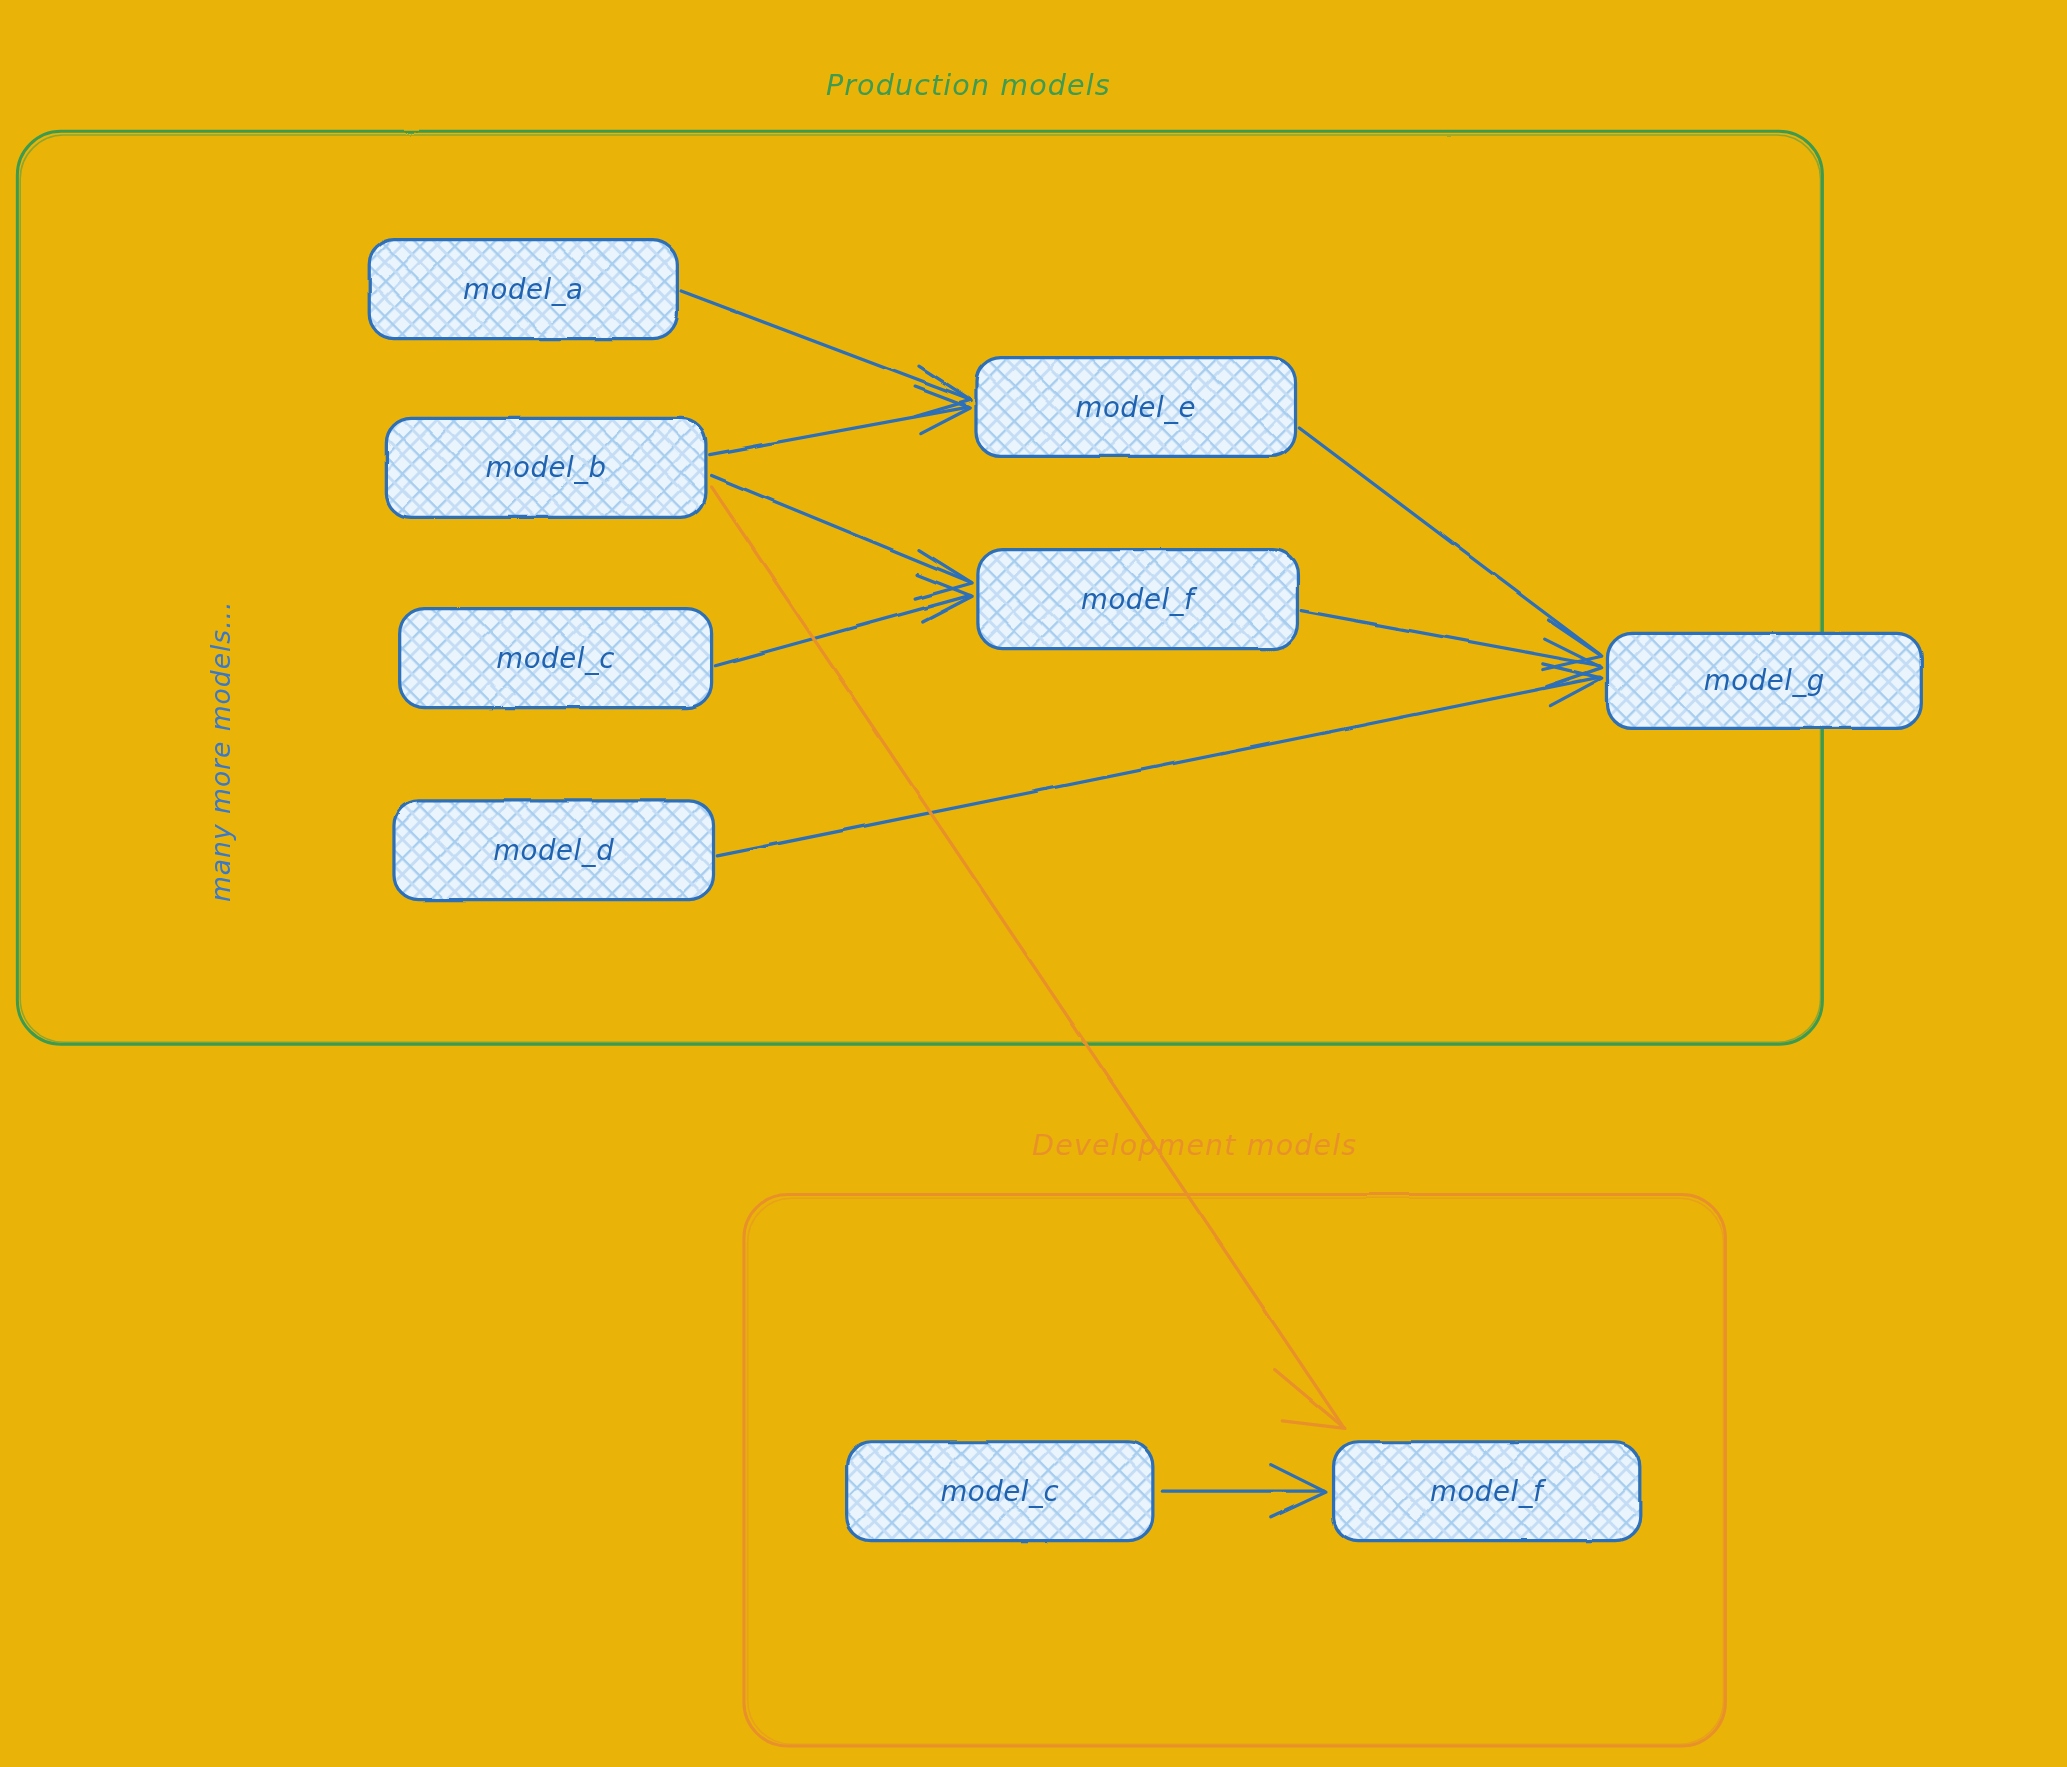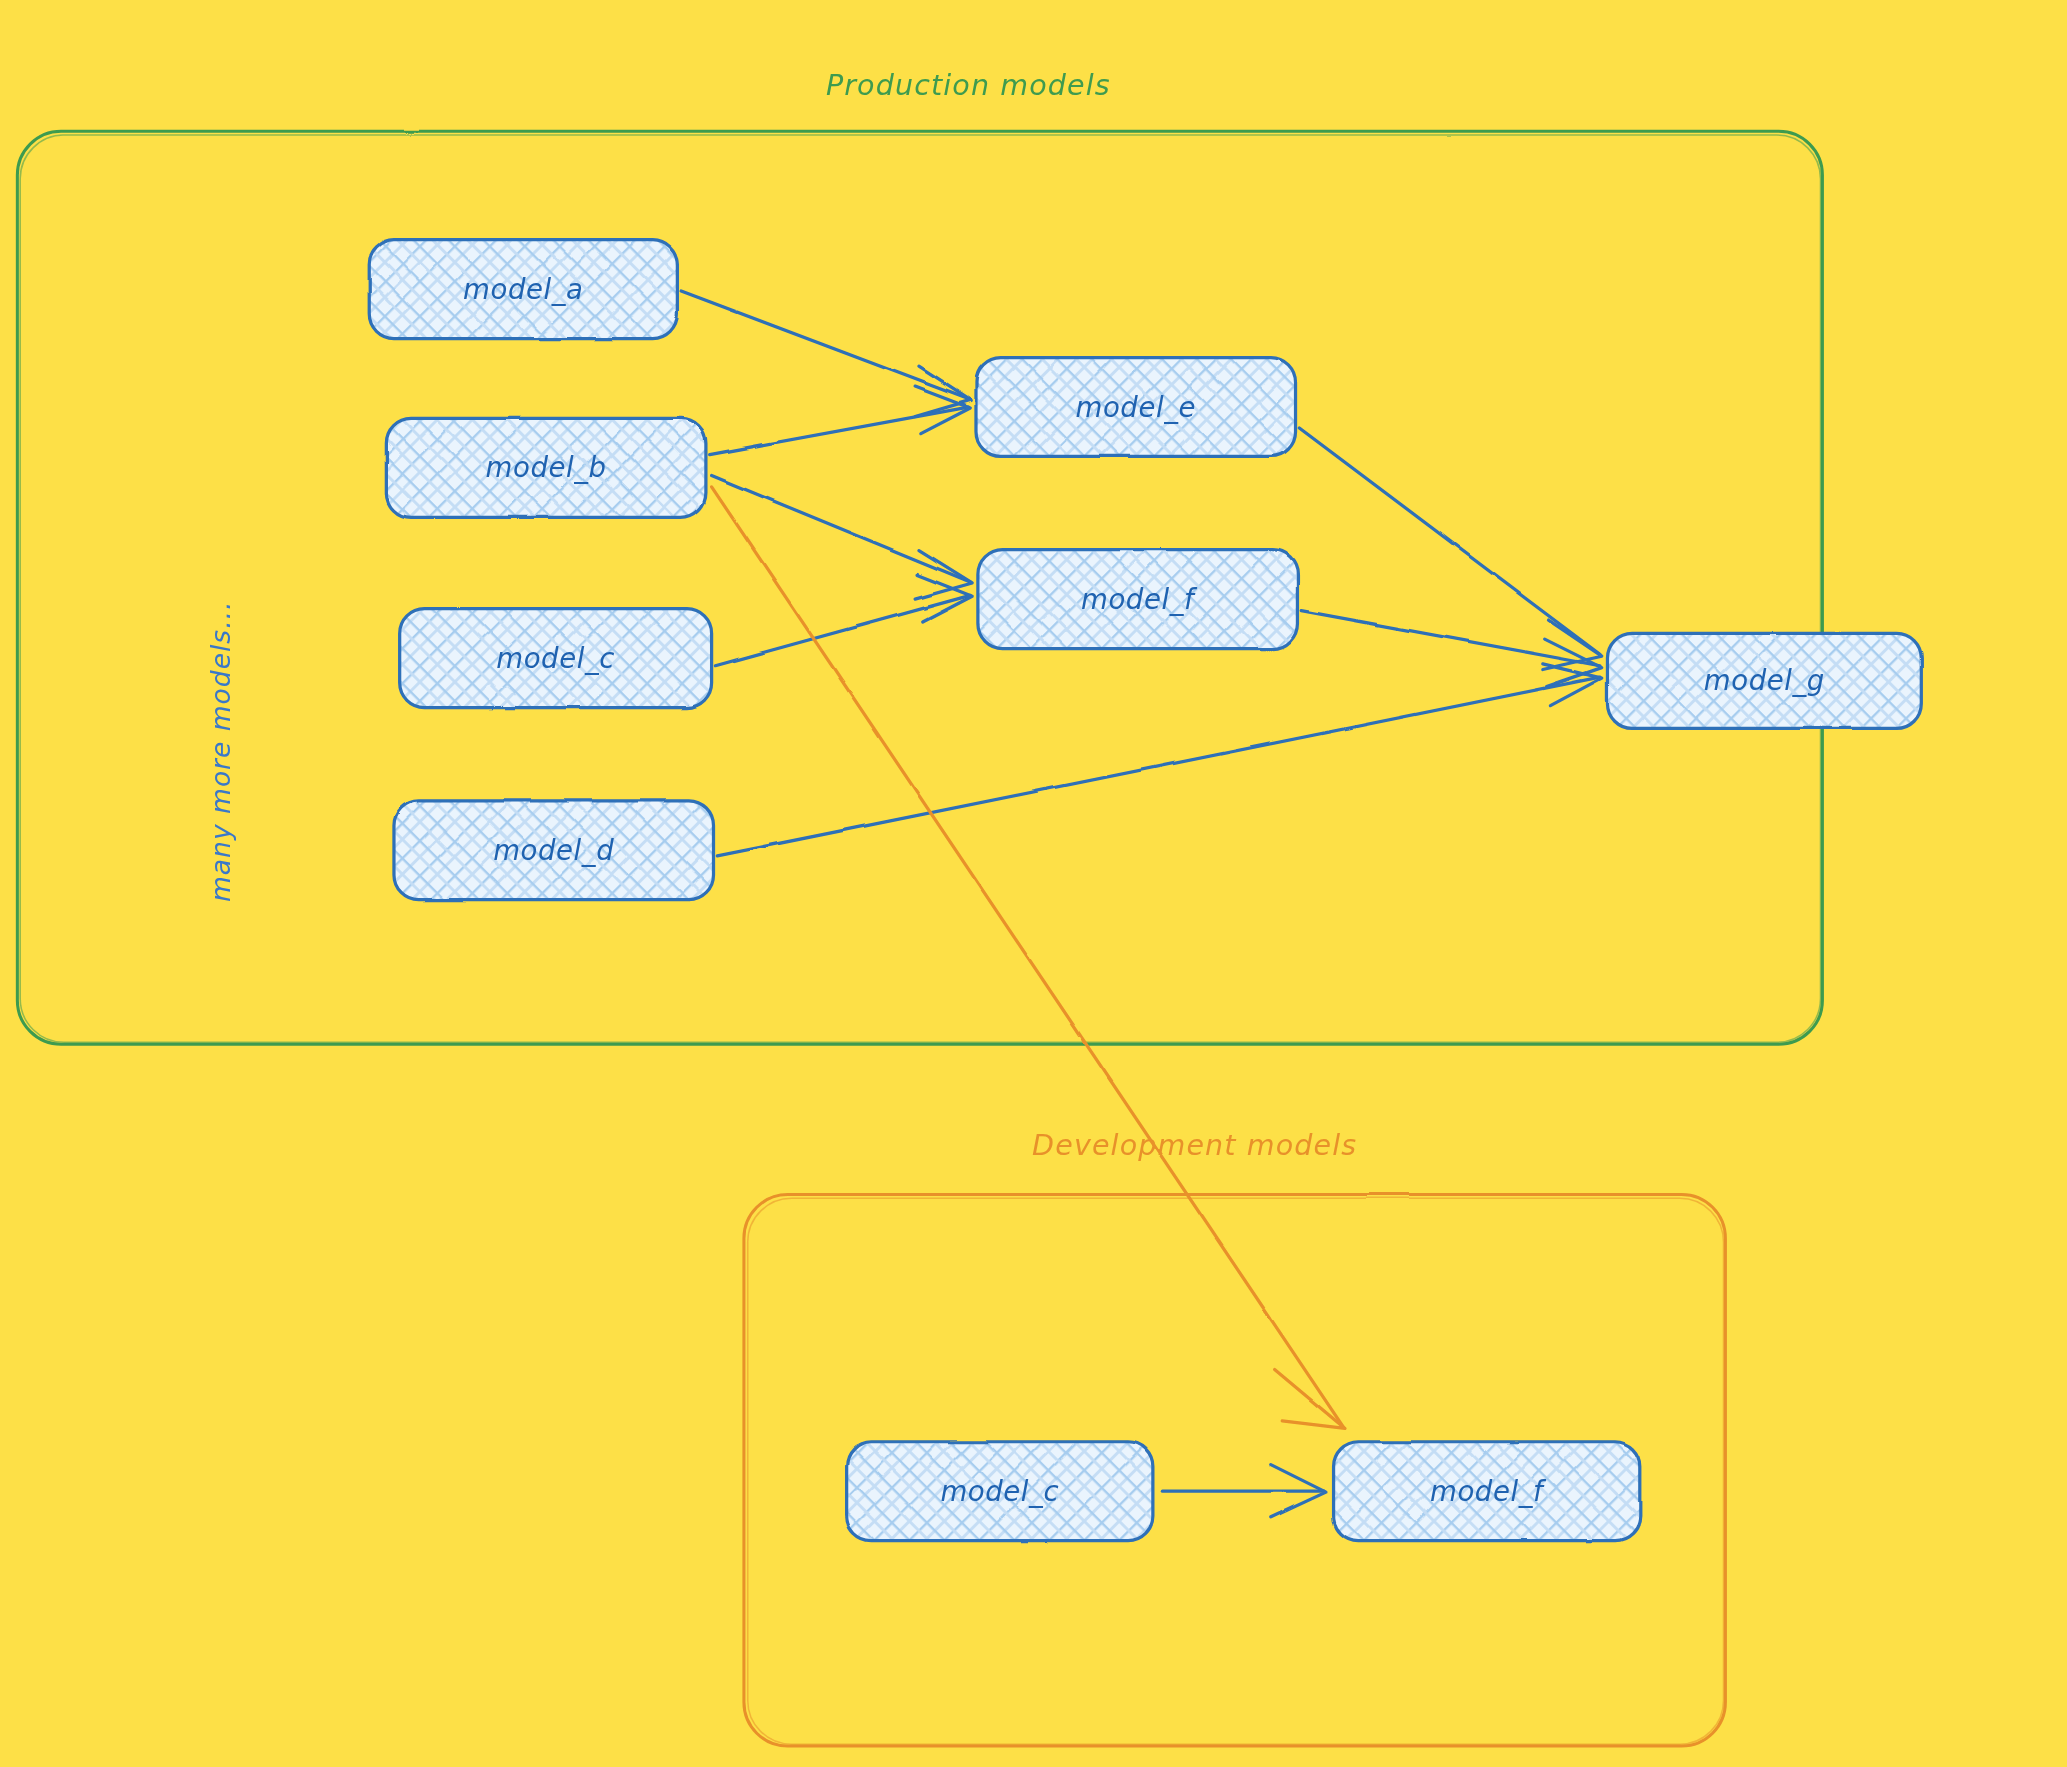--- a/index.html
+++ b/index.html
@@ -8,21 +8,21 @@
     padding: 0;
     background: #ffffff;
   }
   body {
     font-family: "DejaVu Sans", sans-serif;
   }
   #stage {
     position: relative;
     width: 2068px;
     height: 1767px;
-    background: #fde047;
+    background: #eab308;
     overflow: hidden;
   }
   #canvas {
     position: absolute;
     left: 0;
     top: 0;
     width: 2068px;
     height: 1767px;
   }
   .grp-title {

